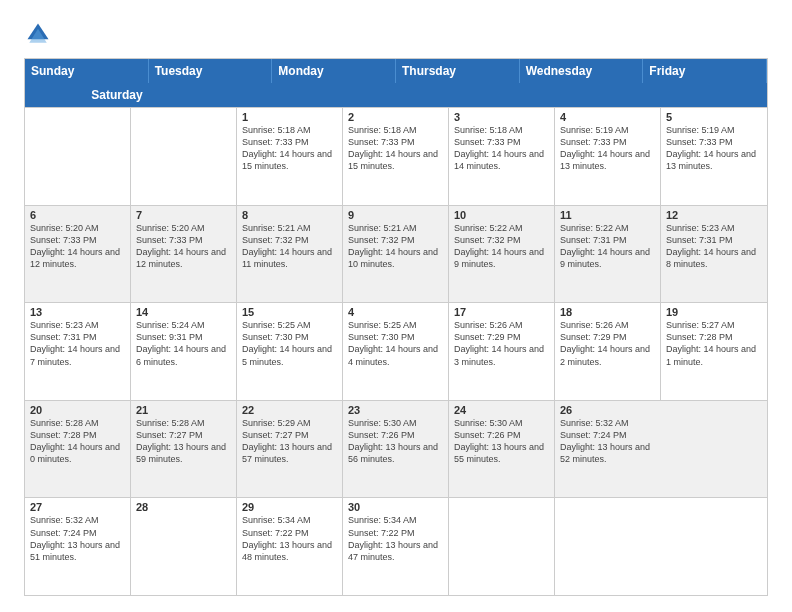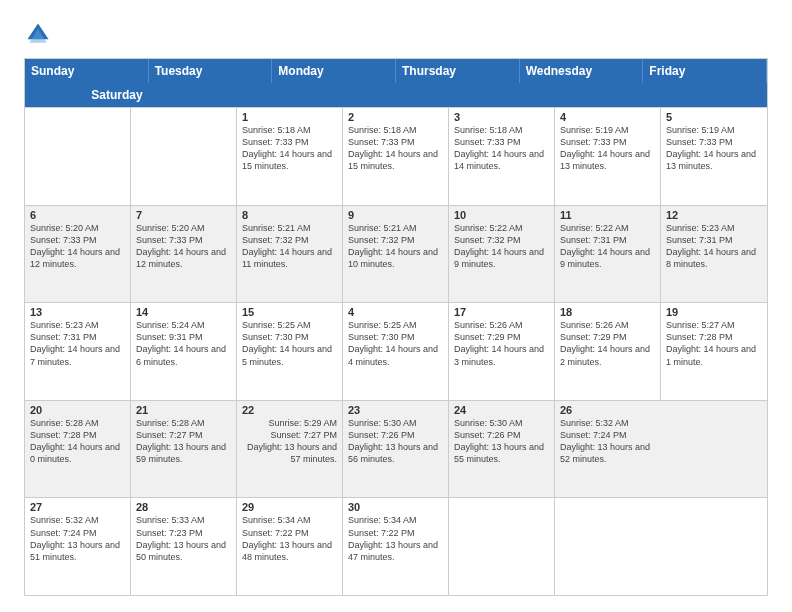--- a/index.html
+++ b/index.html
@@ -288,21 +288,21 @@
 Daylight: 14 hours and 0 minutes.</div>
           </div>
           <div class="cal-cell">
             <span class="day-num">21</span>
             <div class="cell-text" style="white-space: pre-line;">Sunrise: 5:28 AM
 Sunset: 7:27 PM
 Daylight: 13 hours and 59 minutes.</div>
           </div>
           <div class="cal-cell">
             <span class="day-num">22</span>
-            <div class="cell-text" style="white-space: pre-line; text-align: right;">Sunrise: 5:29 AM
+            <div class="cell-text" style="white-space: pre-line;">Sunrise: 5:29 AM
 Sunset: 7:27 PM
 Daylight: 13 hours and 57 minutes.</div>
           </div>
           <div class="cal-cell">
             <span class="day-num">23</span>
             <div class="cell-text" style="white-space: pre-line;">Sunrise: 5:30 AM
 Sunset: 7:26 PM
 Daylight: 13 hours and 56 minutes.</div>
           </div>
           <div class="cal-cell">
@@ -320,23 +320,20 @@
         </div>
         <div class="cal-row normal-row">
           <div class="cal-cell">
             <span class="day-num">27</span>
             <div class="cell-text" style="white-space: pre-line;">Sunrise: 5:32 AM
 Sunset: 7:24 PM
 Daylight: 13 hours and 51 minutes.</div>
           </div>
           <div class="cal-cell">
             <span class="day-num">28</span>
-            <div class="cell-text" style="white-space: pre-line;">Sunrise: 5:33 AM
-Sunset: 7:23 PM
-Daylight: 13 hours and 50 minutes.</div>
           </div>
           <div class="cal-cell">
             <span class="day-num">29</span>
             <div class="cell-text" style="white-space: pre-line;">Sunrise: 5:34 AM
 Sunset: 7:22 PM
 Daylight: 13 hours and 48 minutes.</div>
           </div>
           <div class="cal-cell">
             <span class="day-num">30</span>
             <div class="cell-text" style="white-space: pre-line;">Sunrise: 5:34 AM

